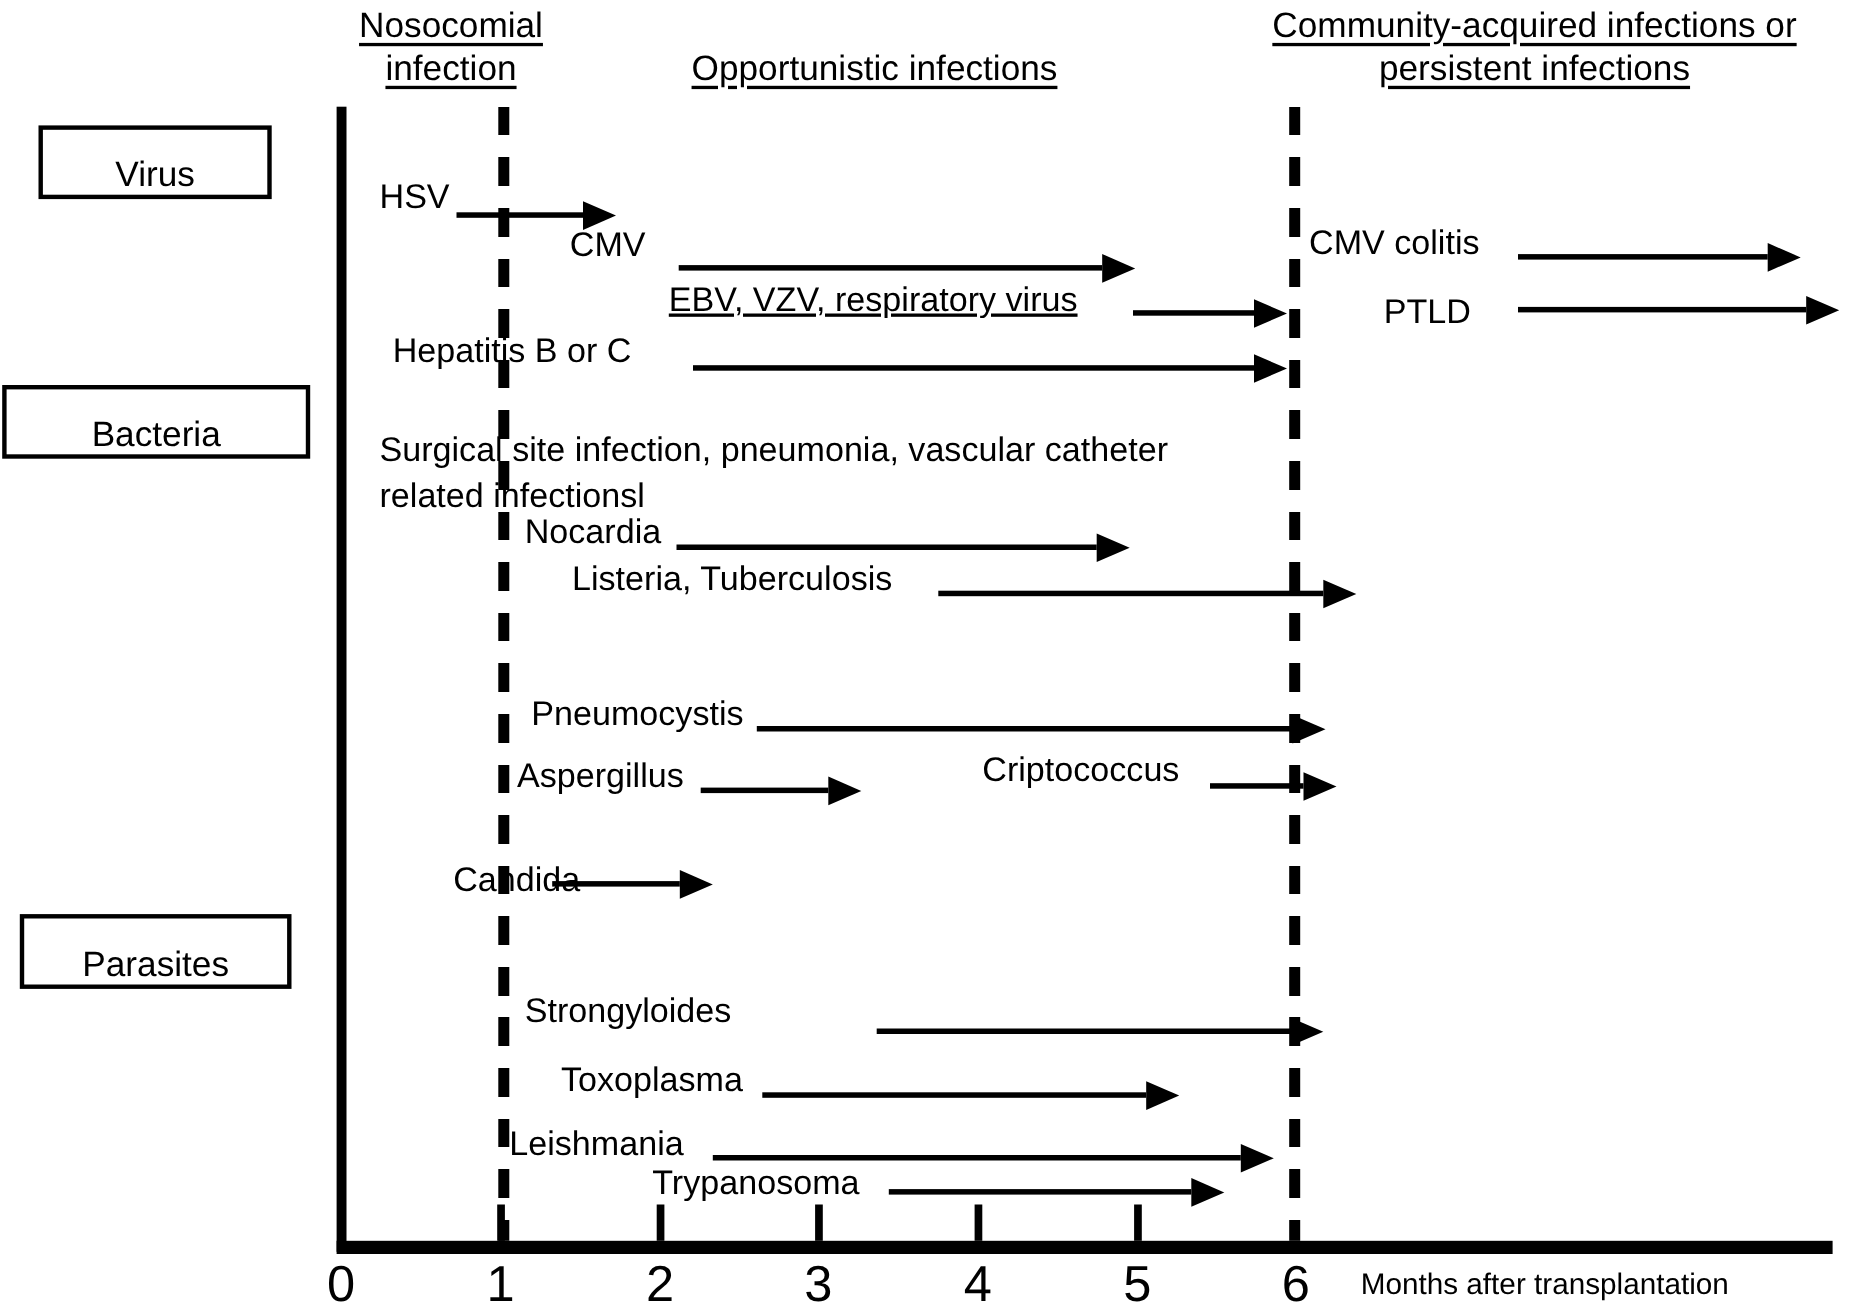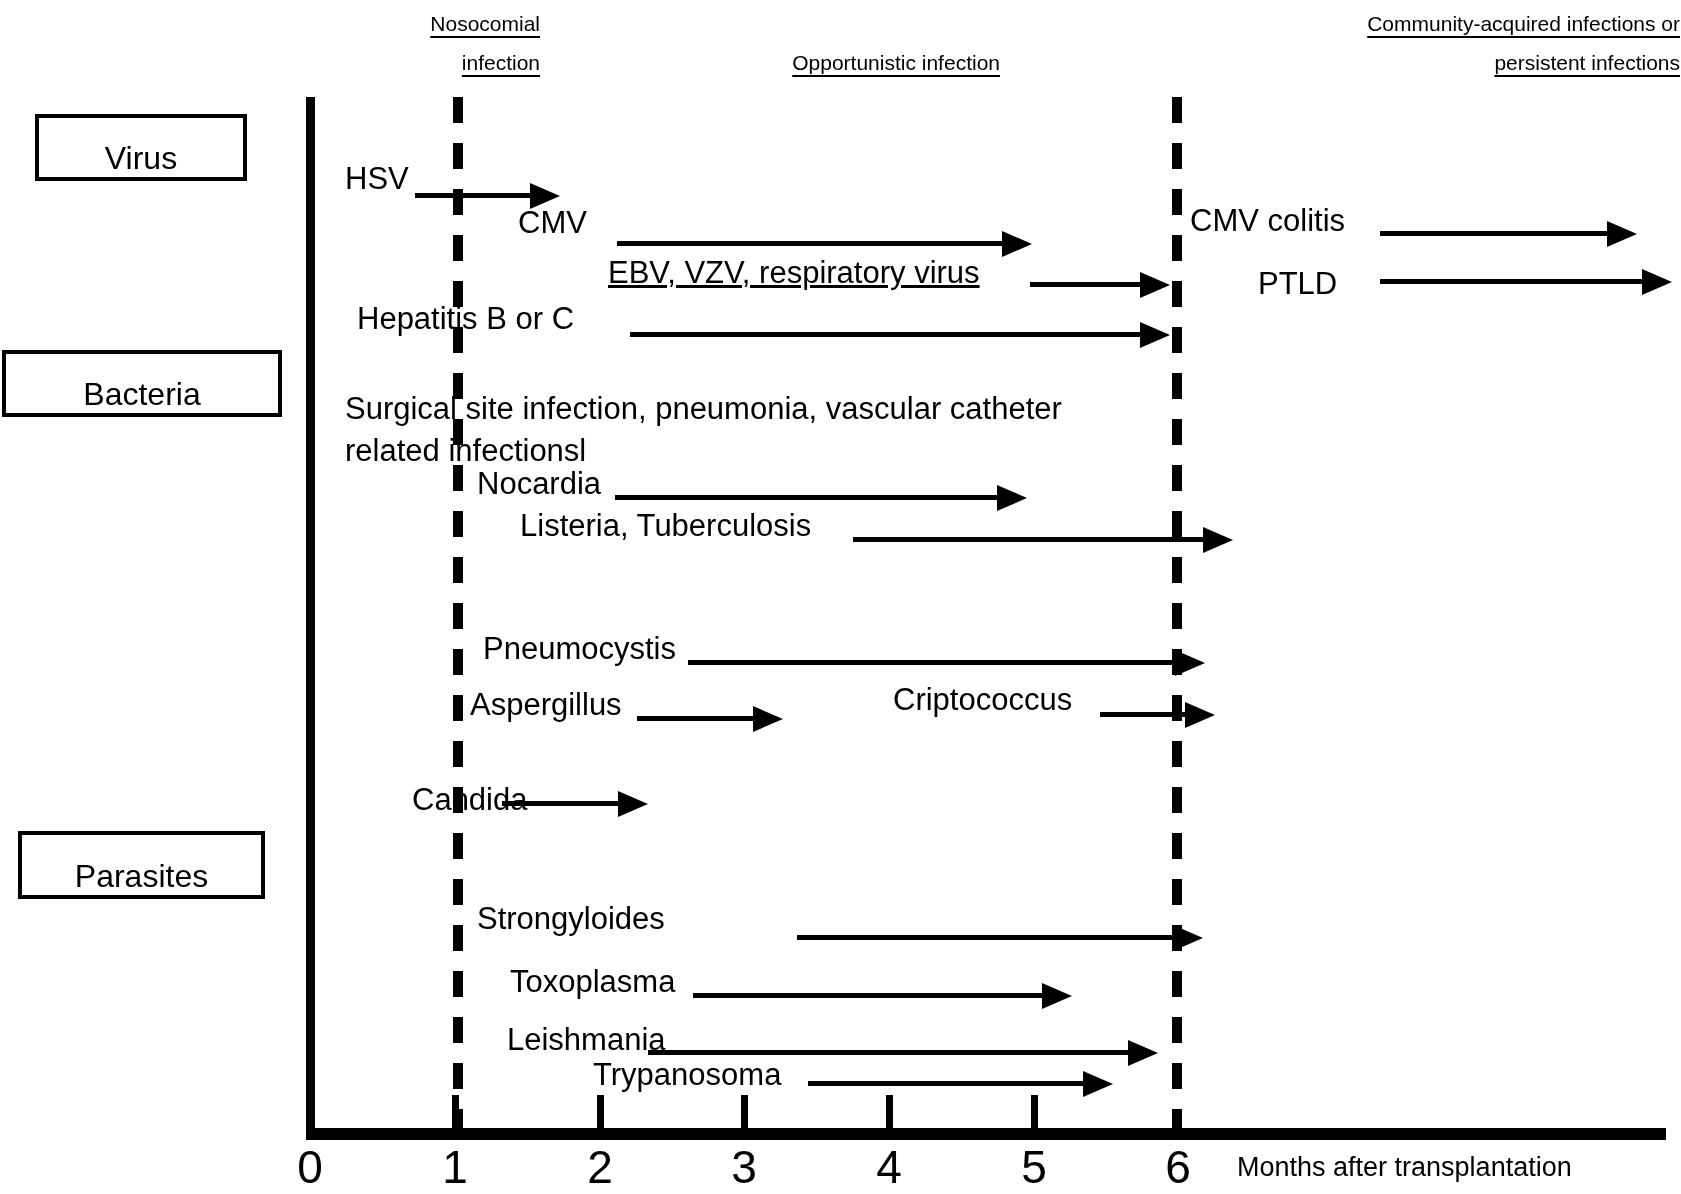--- a/index.html
+++ b/index.html
@@ -6,22 +6,22 @@
   .fig{
     position:relative;
     width:1681px;height:1194px;
     background:#fff;
     font-family:"Liberation Sans", sans-serif;
     color:#000;
     overflow:hidden;
   }
   .hdr{
     position:absolute;
-    text-align:right;
-    font-size:21px;
+    text-align:center;
+    font-size:32px;
     line-height:39px;
   }
   .hdr span{display:inline-block;text-decoration:underline;text-underline-offset:5px;white-space:nowrap;}
   .catbox{
     position:absolute;
     border:4px solid #000;
     display:flex;align-items:flex-end;justify-content:center;
     font-size:32px;
     background:#fff;
   }
@@ -61,21 +61,21 @@
 </head>
 <body>
 
 <div class="fig">
 
   <div class="hdr" style="left:280px;top:4px;width:260px;">
     <span>Nosocomial</span><br>
     <span>infection</span>
   </div>
   <div class="hdr" style="left:590px;top:43px;width:410px;">
-    <span>Opportunistic infection</span>
+    <span>Opportunistic infections</span>
   </div>
   <div class="hdr" style="left:1110px;top:4px;width:570px;">
     <span>Community-acquired infections or</span><br>
     <span>persistent infections</span>
   </div>
 
   <div class="catbox" style="left:35px;top:114px;width:204px;height:59px;">
     <span>Virus</span>
   </div>
   <div class="catbox" style="left:2px;top:350px;width:272px;height:59px;">
@@ -143,19 +143,19 @@
 
   <span class="lbl" style="left:368px;top:779px;margin-left:44px;">Candida</span>
   <div class="arrow" style="left:502px;top:801px;width:116px;"></div>
 
   <span class="lbl" style="left:477px;top:898px;">Strongyloides</span>
   <div class="arrow" style="left:797px;top:935px;width:376px;"></div>
 
   <span class="lbl" style="left:510px;top:961px;">Toxoplasma</span>
   <div class="arrow" style="left:693px;top:993px;width:349px;"></div>
 
-  <span class="lbl" style="left:463px;top:1019px;margin-left:44px;">Leishmania</span>
+  <span class="lbl" style="left:463px;top:1019px;">Leishmania</span>
   <div class="arrow" style="left:648px;top:1050px;width:480px;"></div>
 
   <span class="lbl" style="left:593px;top:1054px;">Trypanosoma</span>
   <div class="arrow" style="left:808px;top:1081px;width:275px;"></div>
 
 </div>
 
 </body></html>

